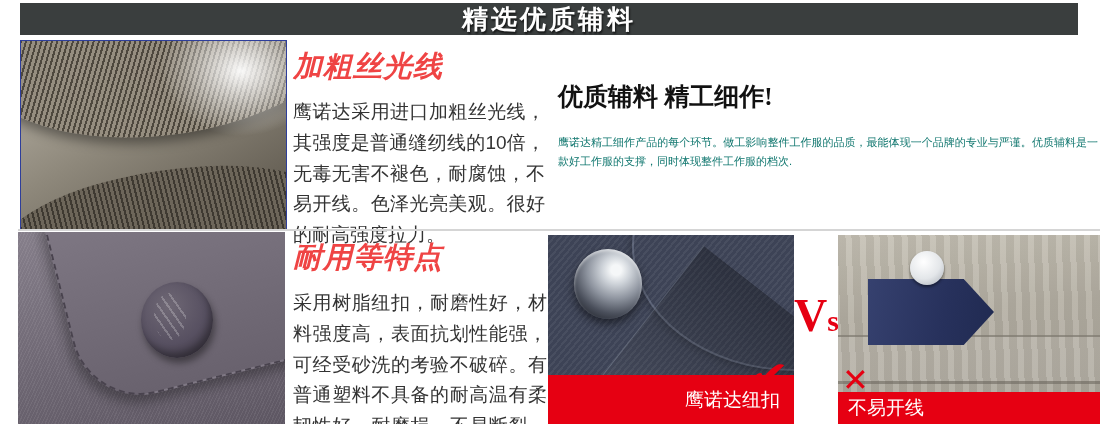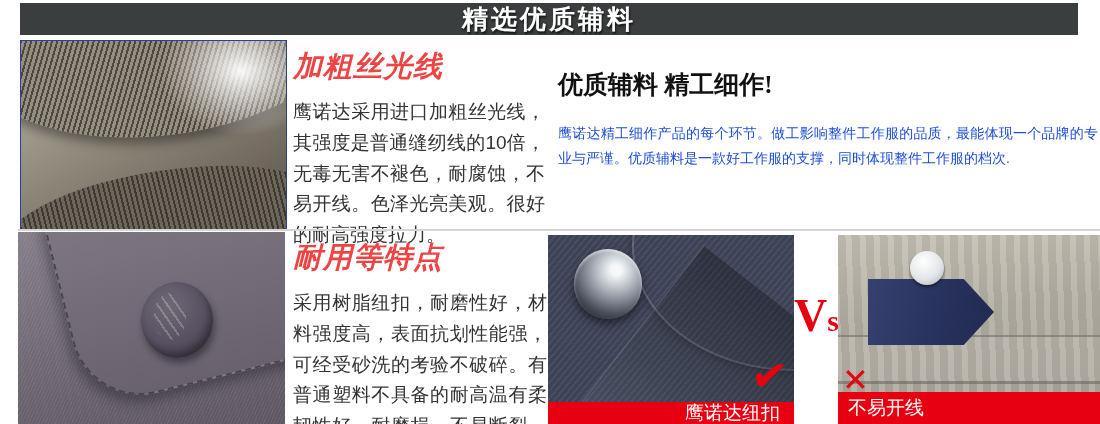--- a/index.html
+++ b/index.html
@@ -108,52 +108,52 @@
     position:absolute;left:72px;top:16px;width:34px;height:34px;border-radius:50%;
     background:radial-gradient(circle at 40% 32%,#ffffff,#e3e6e9 55%,#b8bdc4 88%);
     box-shadow:0 2px 3px rgba(0,0,0,.45);
   }
   
   .banner{
     position:absolute;left:0;right:0;bottom:0;background:#e60012;color:#ffffff;
     font-family:"Liberation Serif","DejaVu Serif",serif;font-size:19px;
     display:flex;align-items:center;
   }
-  .banner-left{height:22px;justify-content:flex-end;padding-right:14px;}
+  .banner-left{height:49px;justify-content:flex-end;padding-right:14px;}
   .banner-right{height:32px;justify-content:flex-start;padding-left:10px;}
   .check{
     position:absolute;right:6px;bottom:26px;font-size:44px;line-height:1;
     color:#e60012;font-weight:bold;transform:rotate(6deg);
   }
   .cross{
     position:absolute;left:4px;bottom:28px;font-size:32px;line-height:1;
     color:#e60012;font-weight:bold;
   }
   .vs{
     position:absolute;left:794px;top:286px;width:44px;text-align:right;
     font-family:"Liberation Serif","DejaVu Serif",serif;font-weight:bold;
     font-size:30px;line-height:1.3;color:#e60012;
   }
   .vs::first-letter{font-size:46px;}
   
   .text-block{position:absolute;}
   .tb-thread{left:293px;top:47px;width:252px;}
-  .tb-quality{left:558px;top:68px;width:540px;}
+  .tb-quality{left:558px;top:80px;width:540px;}
   .tb-button{left:293px;top:238px;width:254px;}
   .red-h{
     margin:0 0 10px 0;font-size:29px;font-weight:bold;color:#ef4444;letter-spacing:1px;font-style:italic;
   }
   .body-p{
     margin:0;font-size:19px;line-height:1.62;color:#333333;text-align:justify;
   }
   .serif-h{
     margin:0 0 20px 0;font-family:"Liberation Serif","DejaVu Serif",serif;
     font-size:25px;font-weight:bold;color:#111111;letter-spacing:0px;
   }
-  .quality-p{font-size:14px;line-height:1.75;color:#1d4ed8;}
+  .quality-p{font-size:11px;line-height:1.75;color:#0f766e;}
   
   .divider{position:absolute;left:18px;top:229px;width:1082px;height:2px;background:#d5d5d5;}
 </style>
 </head>
 <body>
 
 <div id="page">
 
   <div class="header-bar">
     <h1 class="header-title">精选优质辅料</h1>

